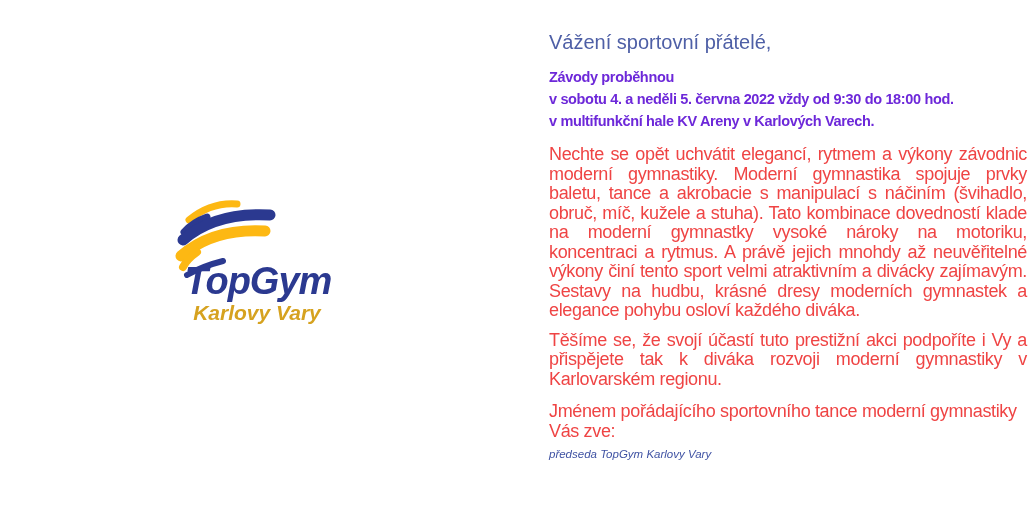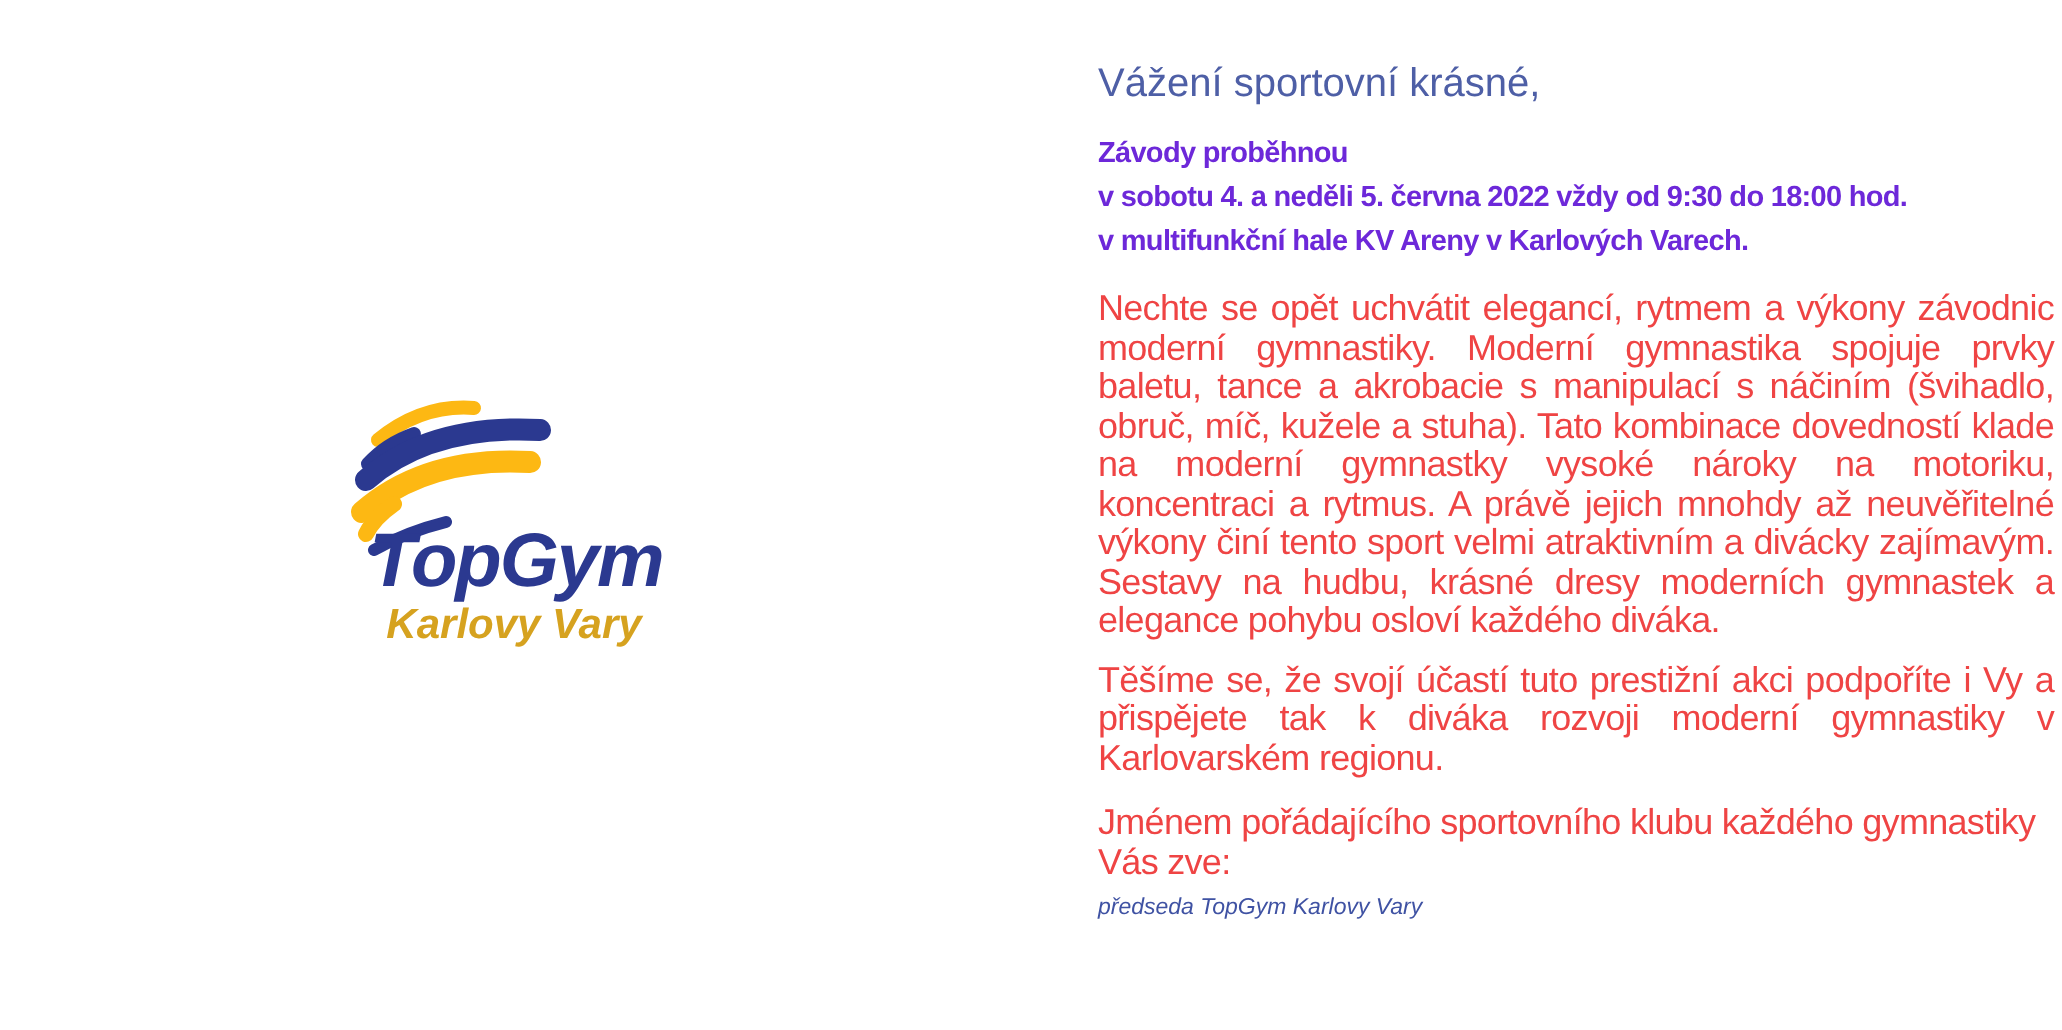--- a/index.html
+++ b/index.html
@@ -109,30 +109,30 @@
         <path d="M6,60 Q38,32 90,35" stroke="#FDB813" stroke-width="11"></path>
         <path d="M8,71 Q12,63 22,56" stroke="#FDB813" stroke-width="8"></path>
         <path d="M12,79 Q28,70 48,65" stroke="#2B3990" stroke-width="6"></path>
       </svg>
       <div class="logo-title">TopGym</div>
       <div class="logo-subtitle">Karlovy Vary</div>
     </div>
   </div>
 
   <div class="letter">
-    <h1 class="salutation">Vážení sportovní krásné,</h1>
+    <h1 class="salutation">Vážení sportovní přátelé,</h1>
 
 
     <p class="event">Závody proběhnou
 v sobotu 4. a neděli 5. června 2022 vždy od 9:30 do 18:00 hod.
 v multifunkční hale KV Areny v Karlových Varech.</p>
 
     <p class="body justify body1">Nechte se opět uchvátit elegancí, rytmem a výkony závodnic moderní gymnastiky. Moderní gymnastika spojuje prvky baletu, tance a akrobacie s manipulací s náčiním (švihadlo, obruč, míč, kužele a stuha). Tato kombinace dovedností klade na moderní gymnastky vysoké nároky na motoriku, koncentraci a rytmus. A právě jejich mnohdy až neuvěřitelné výkony činí tento sport velmi atraktivním a divácky zajímavým. Sestavy na hudbu, krásné dresy moderních gymnastek a elegance pohybu osloví každého diváka.</p>
 
     <p class="body justify body2">Těšíme se, že svojí účastí tuto prestižní akci podpoříte i Vy a přispějete tak k diváka rozvoji moderní gymnastiky v Karlovarském regionu.</p>
 
-    <p class="body closing">Jménem pořádajícího sportovního klubu každého gymnastiky Vás zve:</p>
+    <p class="body closing">Jménem pořádajícího sportovního tance moderní gymnastiky Vás zve:</p>
 
 
     <p class="sig-title">předseda TopGym Karlovy Vary</p>
   </div>
 
 </div>
 
 </body></html>

